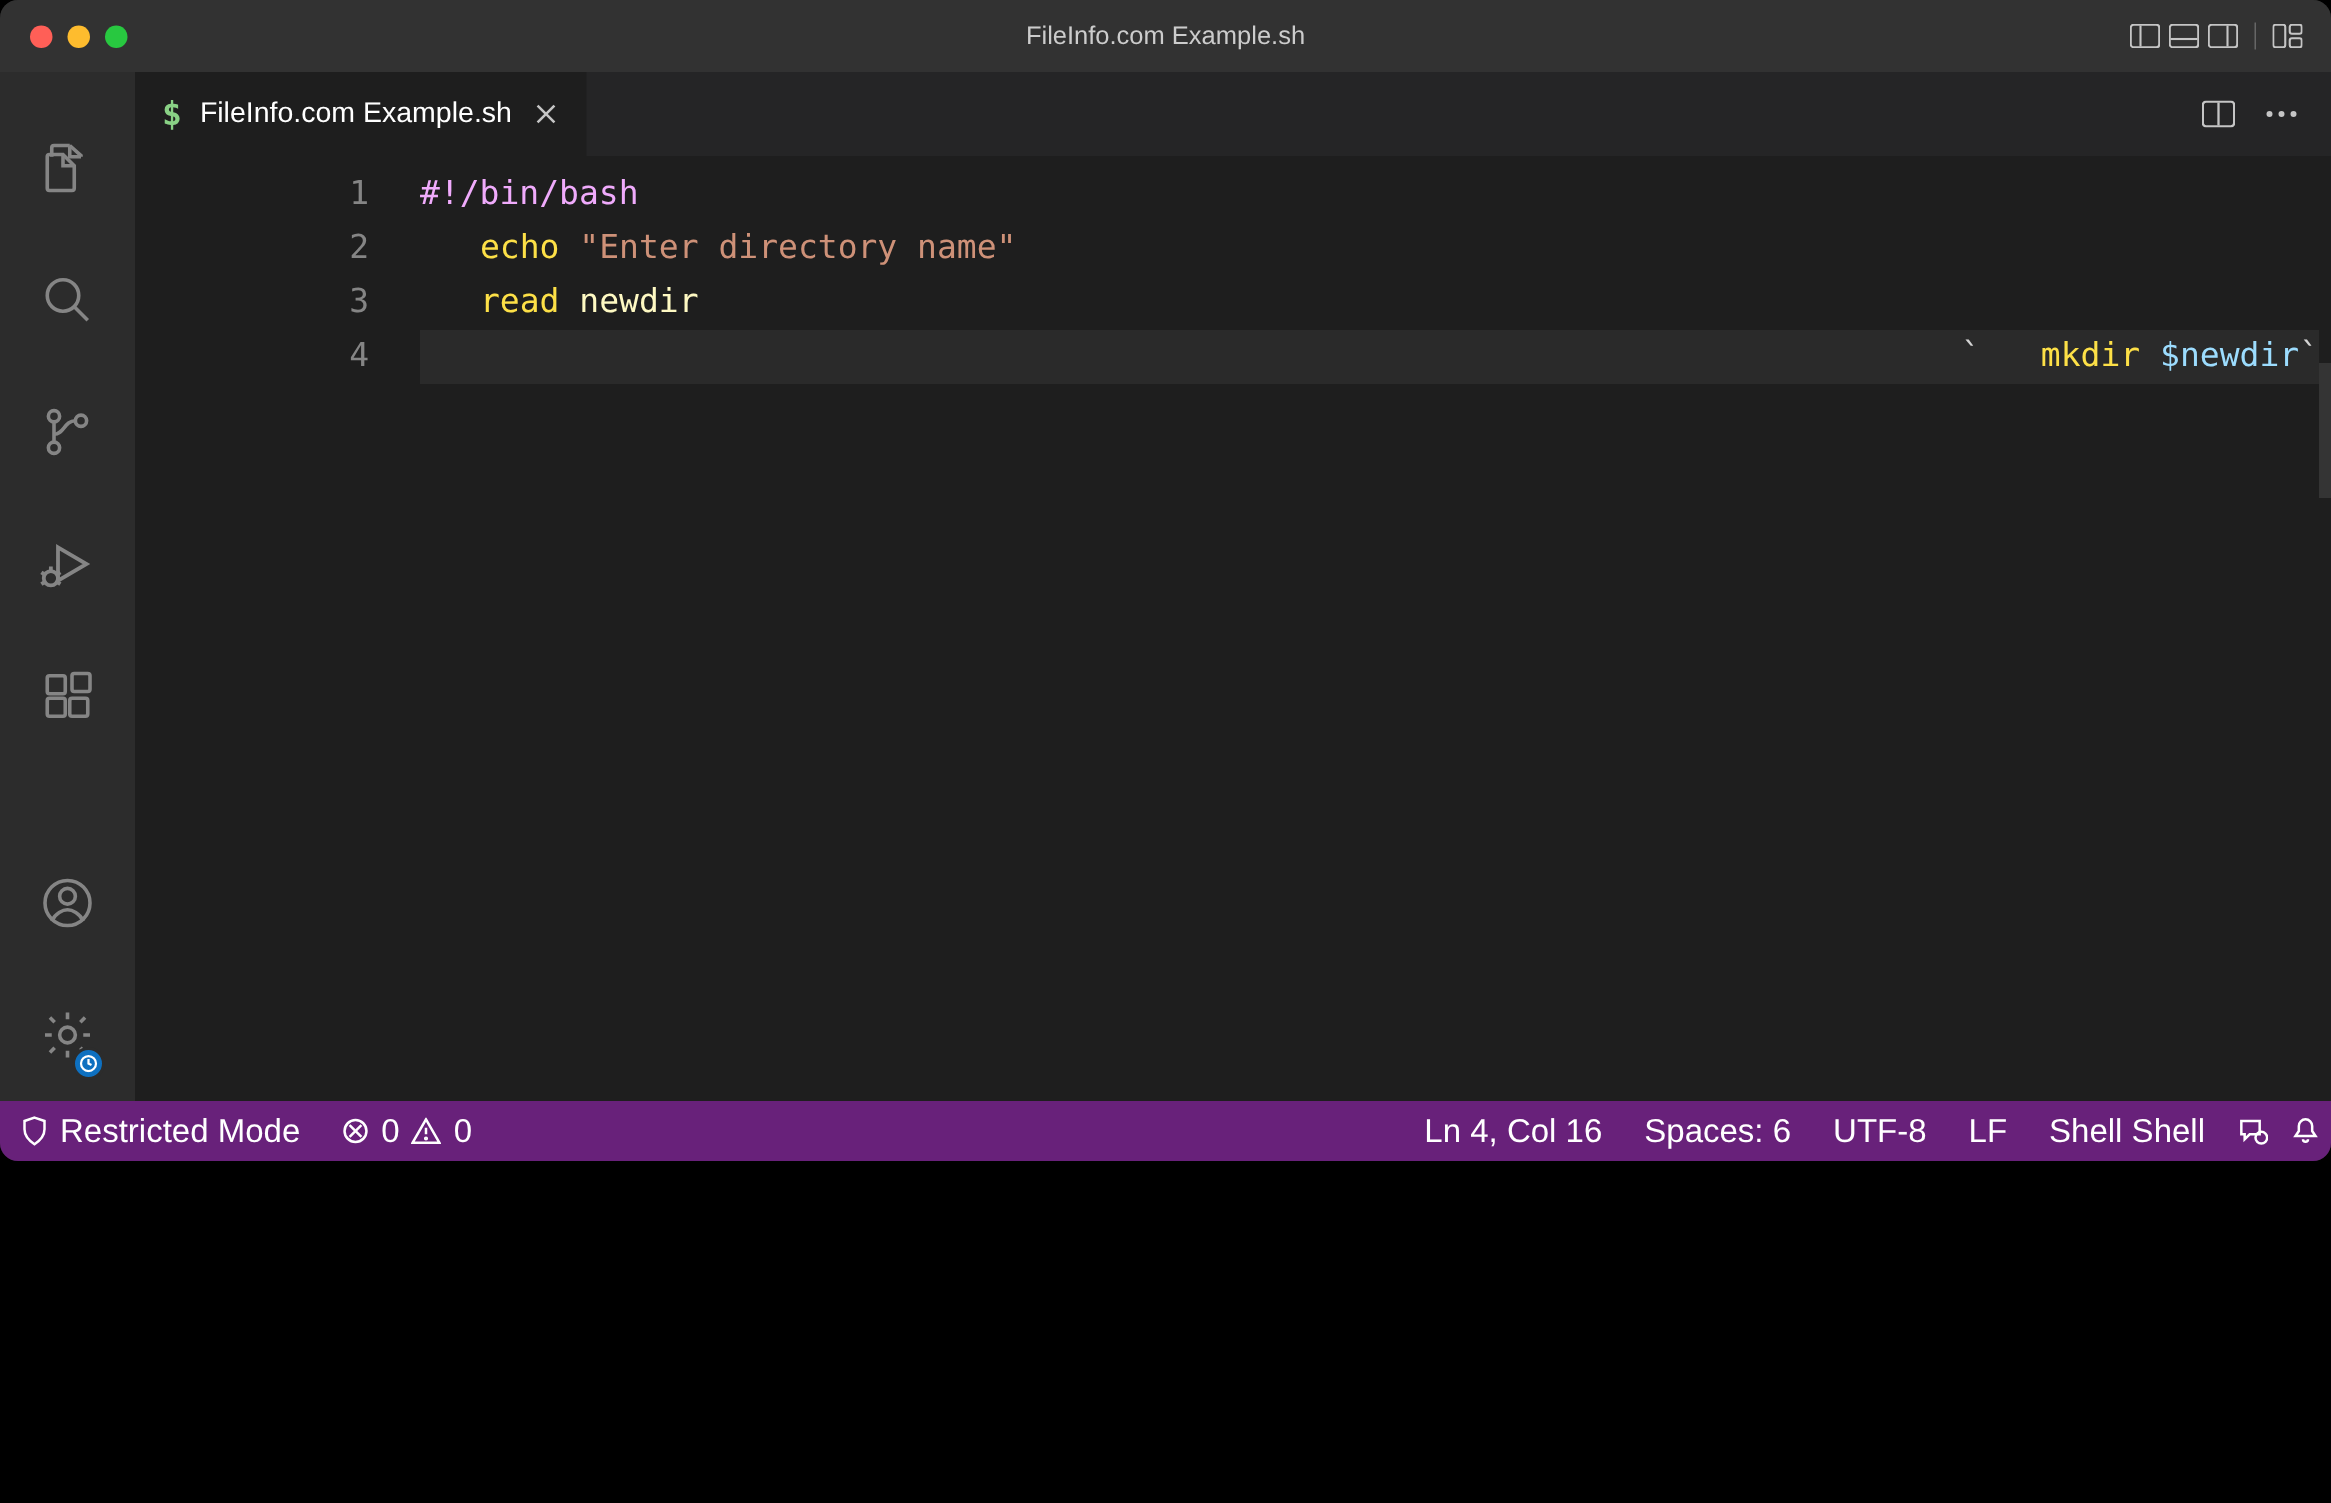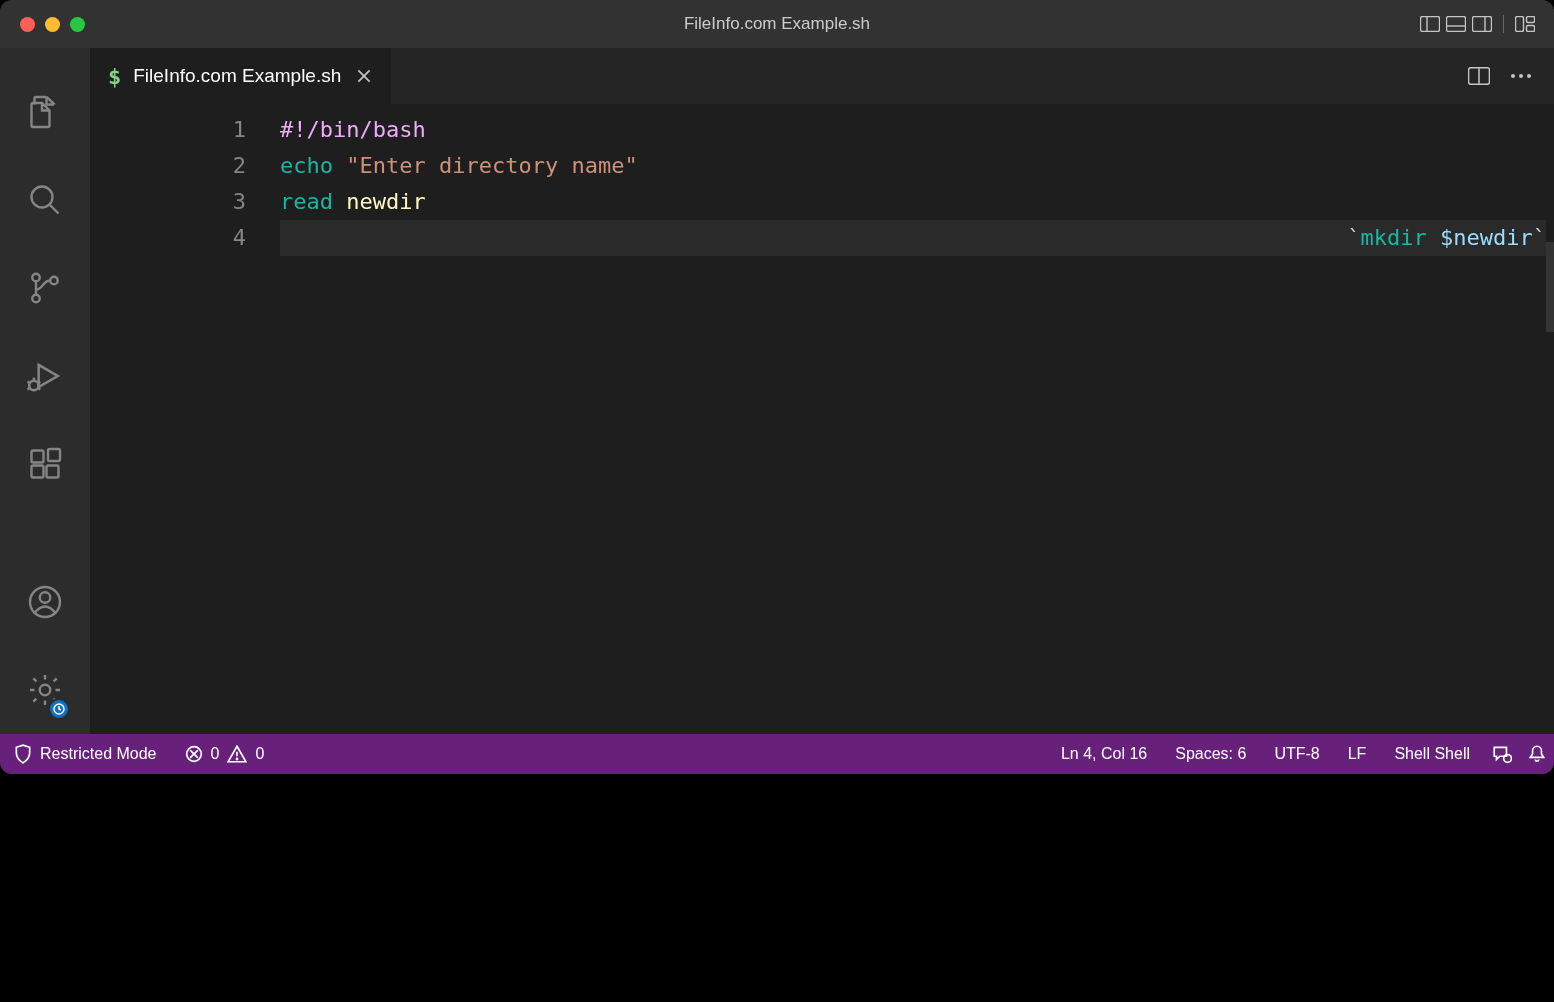--- a/index.html
+++ b/index.html
@@ -184,21 +184,21 @@
     .code {
       flex: 1;
       color: #d4d4d4;
     }
     .codeline { height: 36px; white-space: pre; }
     .codeline.current {
       background: #2a2a2a;
       text-align: right;
     }
     .tok-comment { color: #f0abfc; }
-    .tok-cmd { color: #14b8a6; }
+    .tok-cmd { color: #fde047; margin-left: 40px; }
     .tok-str { color: #ce9178; }
     .tok-plain { color: #fef9c3; }
     .tok-var { color: #9cdcfe; }
     .tok-punc { color: #d4d4d4; }
     
     .minimap {
       width: 8px;
       background: #1e1e1e;
       position: relative;
     }
@@ -210,21 +210,21 @@
       height: 90px;
       background: rgba(121,121,121,0.25);
     }
     
     .statusbar {
       height: 40px;
       background: #68217a;
       color: #ffffff;
       display: flex;
       align-items: center;
-      font-size: 16px;
+      font-size: 22px;
       flex-shrink: 0;
     }
     .status-item {
       display: flex;
       align-items: center;
       gap: 8px;
       padding: 0 14px;
       height: 100%;
       cursor: pointer;
     }

